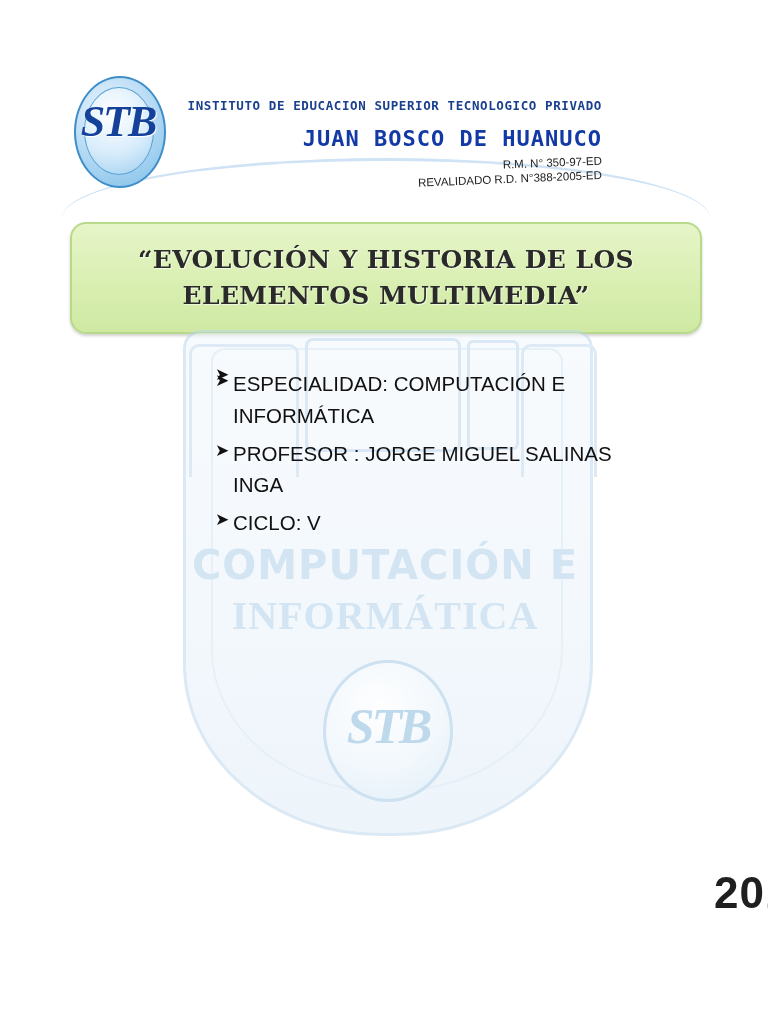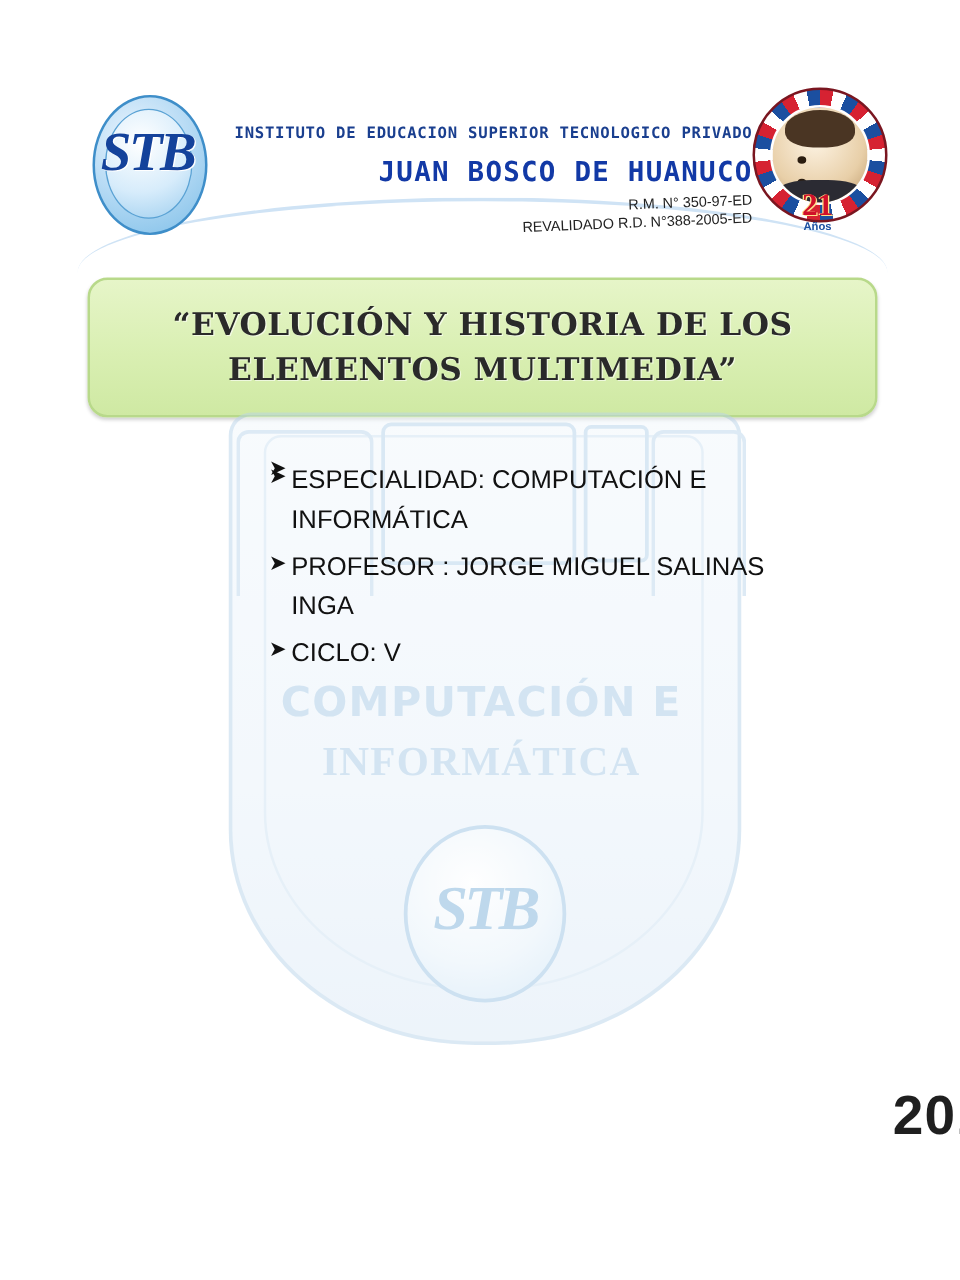--- a/index.html
+++ b/index.html
@@ -264,21 +264,21 @@
     width: 348px;
     height: 440px;
     border: 2px solid #cfe2f2;
     border-radius: 14px 14px 48% 48% / 14px 14px 32% 32%;
   }
   .wm-word1, .wm-word2 {
     position: absolute;
     width: 460px;
     text-align: center;
     font-family: "DejaVu Sans", sans-serif;
-    font-size: 33px;
+    font-size: 40px;
     font-weight: bold;
     color: #a9cbe6;
     letter-spacing: 1px;
   }
   .wm-word1 { top: 212px; left: 0; }
   .wm-word2 { top: 262px; left: 0; font-family: Liberation Serif, serif; }
   .wm-logo {
     position: absolute;
     left: 168px;
     top: 330px;
@@ -395,33 +395,20 @@
       <div class="letters">STB</div>
     </div>
 
     <div class="header-text">
       <div class="inst-line1">INSTITUTO DE EDUCACION SUPERIOR TECNOLOGICO PRIVADO</div>
       <div class="inst-line2">JUAN BOSCO DE HUANUCO</div>
       <div class="inst-line3">R.M. N° 350-97-ED</div>
       <div class="inst-line4">REVALIDADO R.D. N°388-2005-ED</div>
     </div>
 
-    <div class="seal">
-      <div class="seal-ring"></div>
-      <div class="seal-face">
-        <div class="seal-hair"></div>
-        <div class="seal-eyes"><span></span><span></span></div>
-        <div class="seal-mouth"></div>
-        <div class="seal-collar"></div>
-      </div>
-      <div class="seal-badge">
-        <div class="seal-num">21</div>
-        <div class="seal-years">Años</div>
-      </div>
-    </div>
   </div>
 
   <div class="title-banner">
     <div class="title-text">“EVOLUCIÓN Y HISTORIA DE LOS ELEMENTOS MULTIMEDIA”</div>
   </div>
 
   <div class="watermark">
     <div class="wm-shield"></div>
     <div class="wm-inner"></div>
     <div class="wm-circuit-l"></div>

